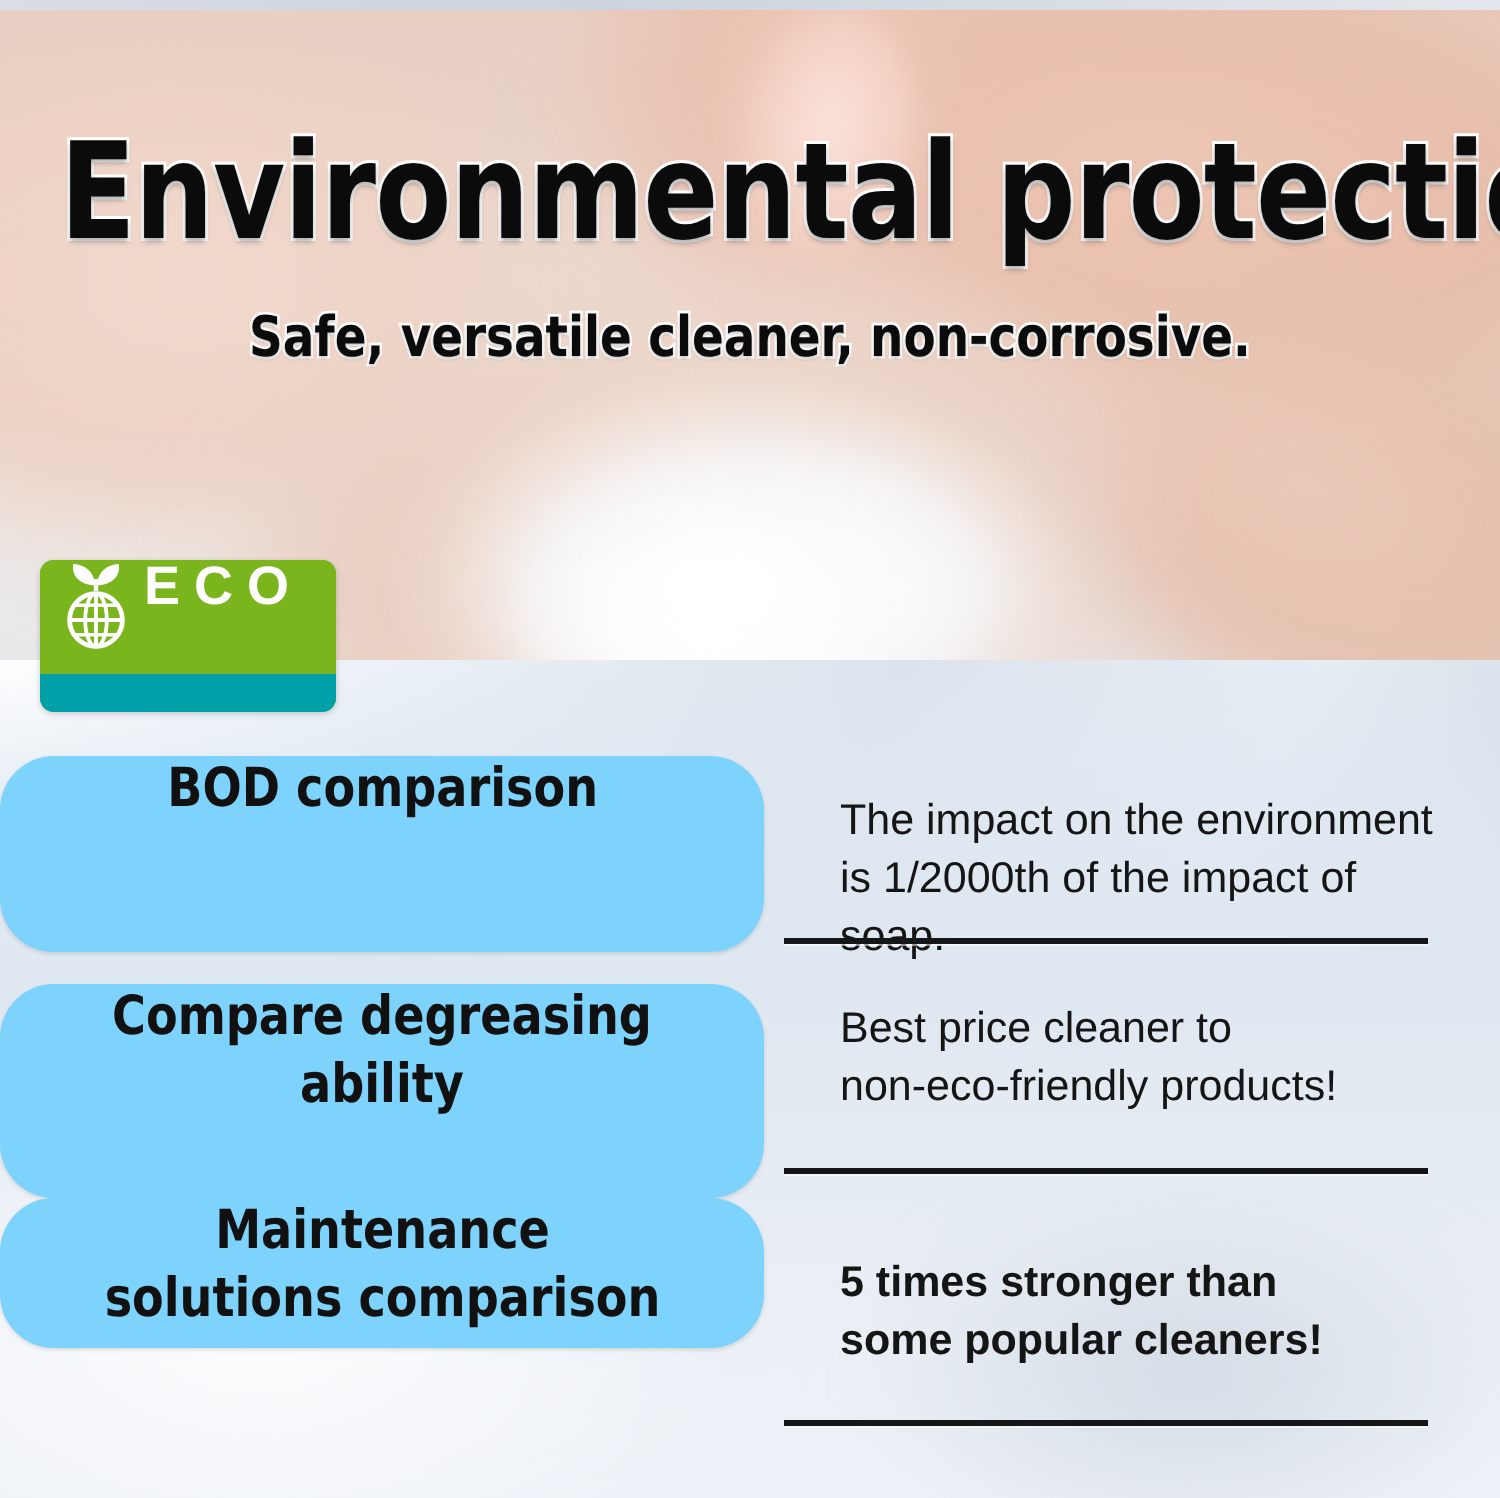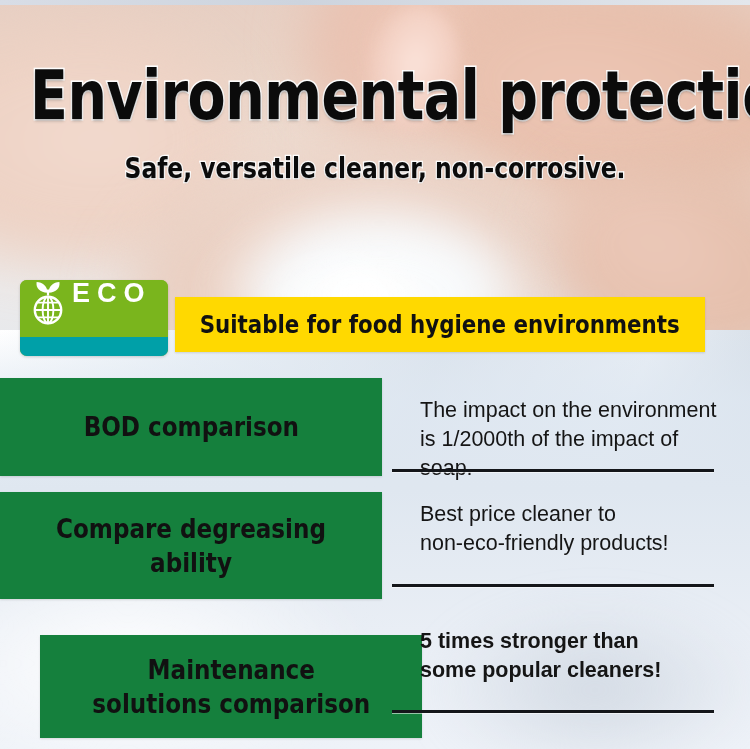--- a/index.html
+++ b/index.html
@@ -234,25 +234,26 @@
   .cmp-row {
     position: absolute;
     left: 0;
     right: 0;
   }
   .cmp-label {
     position: absolute;
     left: 0;
     top: 0;
     width: 382px;
-    background: #15803d;
+    background: #7dd3fc;
     display: flex;
-    align-items: center;
+    align-items: flex-start;
     justify-content: center;
     box-shadow: 0 1px 2px rgba(0,0,0,0.12);
+    border-radius: 27px;
   }
   .cmp-label-text {
     font-family: "DejaVu Sans Condensed", "Liberation Sans Narrow", "Liberation Sans", sans-serif;
     font-weight: bold;
     font-size: 27px;
     line-height: 34px;
     color: #111111;
     text-align: center;
     transform: scaleX(0.95);
     white-space: pre-line;
@@ -280,21 +281,21 @@
 
   
   .row-1 .cmp-label { top: 378px; height: 98px; }
   .row-1 .cmp-desc  { top: 396px; }
   .row-1 .cmp-rule  { top: 469px; }
 
   .row-2 .cmp-label { top: 492px; height: 107px; }
   .row-2 .cmp-desc  { top: 500px; }
   .row-2 .cmp-rule  { top: 584px; }
 
-  .row-3 .cmp-label { top: 635px; height: 103px; margin-left: 40px; }
+  .row-3 .cmp-label { top: 599px; height: 75px; }
   .row-3 .cmp-desc  { top: 627px; font-weight: bold; }
   .row-3 .cmp-rule  { top: 710px; }
 </style>
 </head>
 <body>
 
 <div id="poster">
 
   <div class="bg-layer">
     <div class="bg-base"></div>
@@ -333,23 +334,20 @@
 
         <line x1="6.8" y1="30" x2="33.2" y2="30" stroke="#ffffff" stroke-width="1.9"></line>
         <path d="M9.4 22.6 H30.6" fill="none" stroke="#ffffff" stroke-width="1.7"></path>
         <path d="M9.4 37.4 H30.6" fill="none" stroke="#ffffff" stroke-width="1.7"></path>
       </svg>
       <span class="eco-word">ECO</span>
     </div>
     <div class="eco-badge-bottom"></div>
   </div>
 
-  <div class="food-banner">
-    <span class="food-banner-text">Suitable for food hygiene environments</span>
-  </div>
 
   <div class="rows">
 
     <div class="cmp-row row-1">
       <div class="cmp-label">
         <span class="cmp-label-text">BOD comparison</span>
       </div>
       <div class="cmp-desc">The impact on the environment
 is 1/2000th of the impact of soap.</div>
       <div class="cmp-rule"></div>

